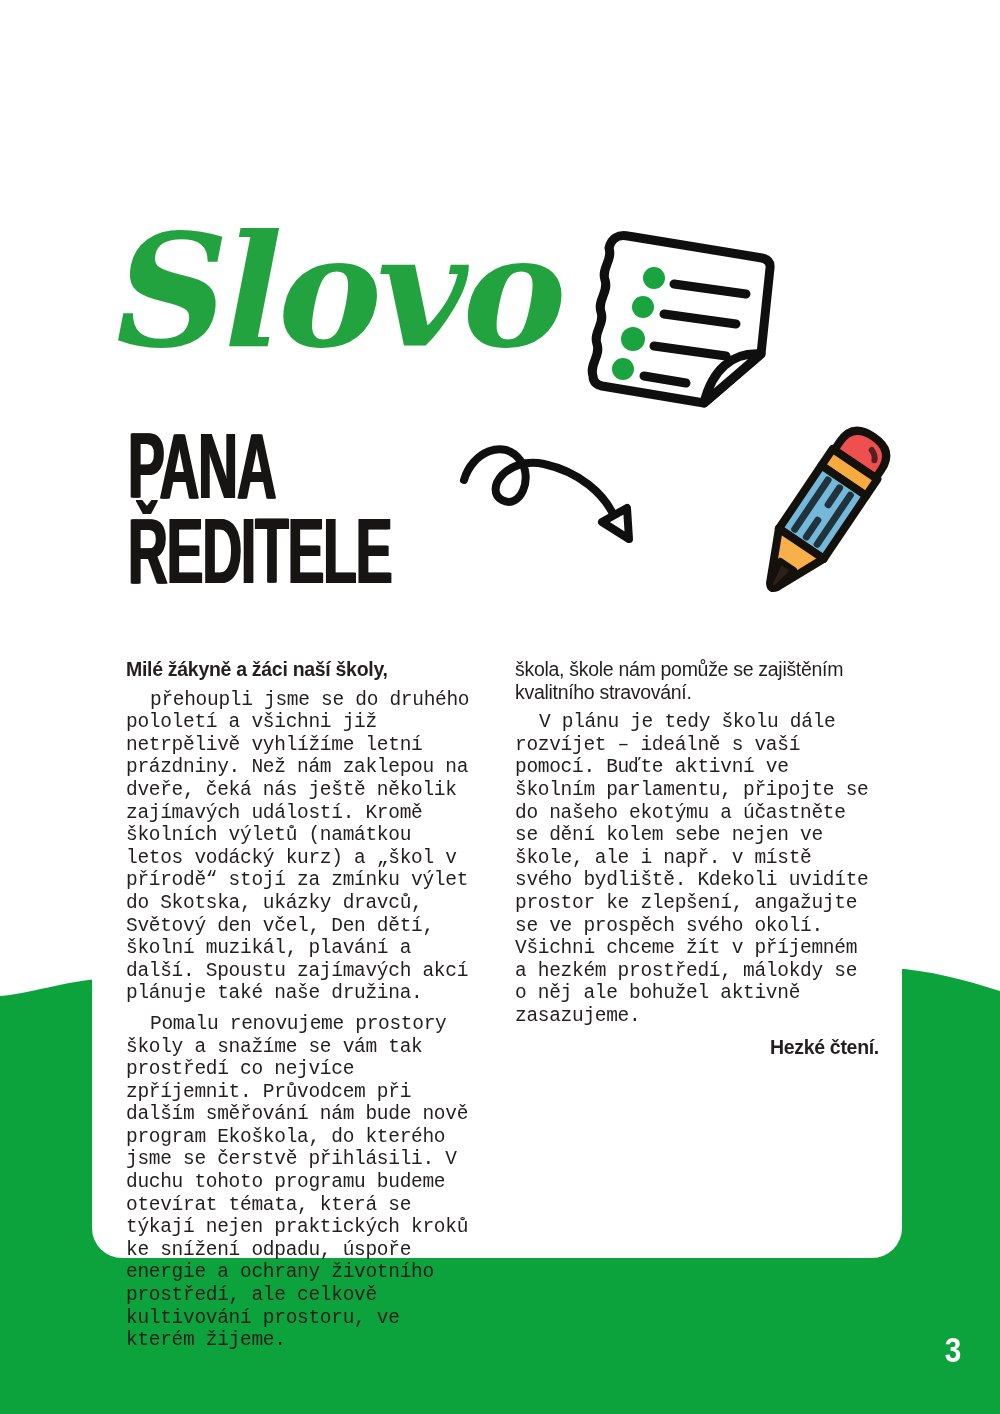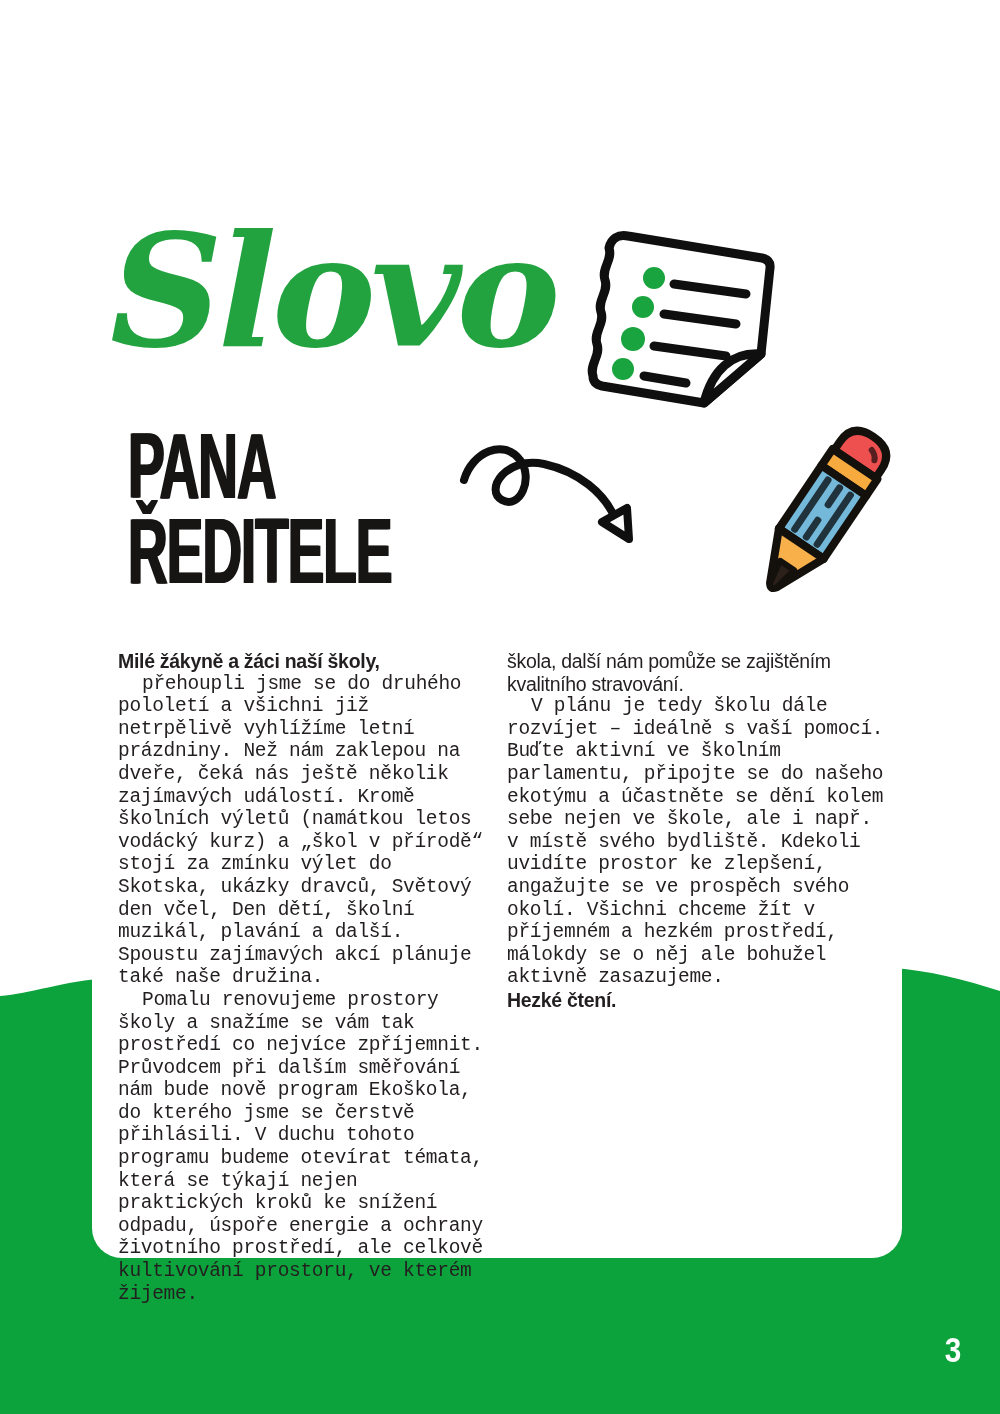--- a/index.html
+++ b/index.html
@@ -9,46 +9,46 @@
     font-family:"Liberation Sans", sans-serif;
   }
   
   .green-footer { position:absolute; left:0; top:960px; width:1000px; height:454px; z-index:1; }
   
   .content-panel {
     position:absolute; left:92px; top:540px; width:810px; height:718px;
     background:#ffffff; border-radius:0 0 30px 30px; z-index:2;
   }
   .script-title {
-    position:absolute; left:110px; top:214px; z-index:3;
+    position:absolute; left:116px; top:214px; z-index:3;
     font-family:"DejaVu Serif", serif; font-style:italic; font-weight:bold;
     font-size:156px; line-height:1; letter-spacing:-5px; color:#22a33f;
   }
   .block-title {
     position:absolute; left:128px; top:424px; z-index:3;
     font-size:92px; line-height:0.92; font-weight:bold; letter-spacing:-2px;
     color:#171414; transform:scaleX(0.60); transform-origin:left top;
     text-shadow:1.5px 0 0 #171414, -1.5px 0 0 #171414;
     white-space:nowrap;
   }
   .icon { position:absolute; z-index:3; }
   .note-icon   { left:566px; top:220px; width:212px; height:188px; }
   .arrow-icon  { left:456px; top:436px; width:190px; height:115px; }
   .pencil-icon { left:742px; top:408px; width:160px; height:210px; }
   .col { position:absolute; top:650px; z-index:3; }
   .col-left  { left:118px; width:368px; }
   .col-right { left:507px; width:380px; }
   .col p {
-    margin:0; font-size:19.5px; line-height:22.6px; letter-spacing:-0.3px;
+    margin:8px; font-size:19.5px; line-height:22.6px; letter-spacing:-0.3px;
     color:#231f20;
   }
   .bold { font-weight:bold; }
   .indent { text-indent:24px;font-family:Liberation Mono, monospace; }
   .ps { margin-top:23px; }
-  .signoff { text-align:left; font-weight:bold; }
+  .signoff { text-align:right; font-weight:bold; }
   .page-number {
     position:absolute; left:933px; top:1330px; width:40px; z-index:3;
     text-align:center; font-size:35px; font-weight:bold; color:#ffffff;
     transform:scaleX(0.85);
   }
 </style>
 </head>
 <body>
 
 <div class="page">
@@ -106,20 +106,20 @@
     </g>
   </svg>
 
   <div class="col col-left">
     <p class="bold">Milé žákyně a žáci naší školy,</p>
     <p class="indent">přehoupli jsme se do druhého pololetí a všichni již netrpělivě vyhlížíme letní prázdniny. Než nám zaklepou na dveře, čeká nás ještě několik zajímavých událostí. Kromě školních výletů (namátkou letos vodácký kurz) a „škol v přírodě“ stojí za zmínku výlet do Skotska, ukázky dravců, Světový den včel, Den dětí, školní muzikál, plavání a další. Spoustu zajímavých akcí plánuje také naše družina.</p>
     <p class="indent">Pomalu renovujeme prostory školy a snažíme se vám tak prostředí co nejvíce zpříjemnit. Průvodcem při dalším směřování nám bude nově program Ekoškola, do kterého jsme se čerstvě přihlásili. V duchu tohoto programu budeme otevírat témata, která se týkají nejen praktických kroků ke snížení odpadu, úspoře energie a ochrany životního prostředí, ale celkově kultivování prostoru, ve kterém žijeme.</p>
   </div>
 
   <div class="col col-right">
-    <p>škola, další nám pomůže se zajištěním kvalitního stravování.</p>
+    <p>škola, škole nám pomůže se zajištěním kvalitního stravování.</p>
     <p class="indent">V plánu je tedy školu dále rozvíjet – ideálně s vaší pomocí. Buďte aktivní ve školním parlamentu, připojte se do našeho ekotýmu a účastněte se dění kolem sebe nejen ve škole, ale i např. v místě svého bydliště. Kdekoli uvidíte prostor ke zlepšení, angažujte se ve prospěch svého okolí. Všichni chceme žít v příjemném a hezkém prostředí, málokdy se o něj ale bohužel aktivně zasazujeme.</p>
     <p class="signoff">Hezké čtení.</p>
   </div>
 
   <div class="page-number">3</div>
 
 </div>
 
 </body></html>

